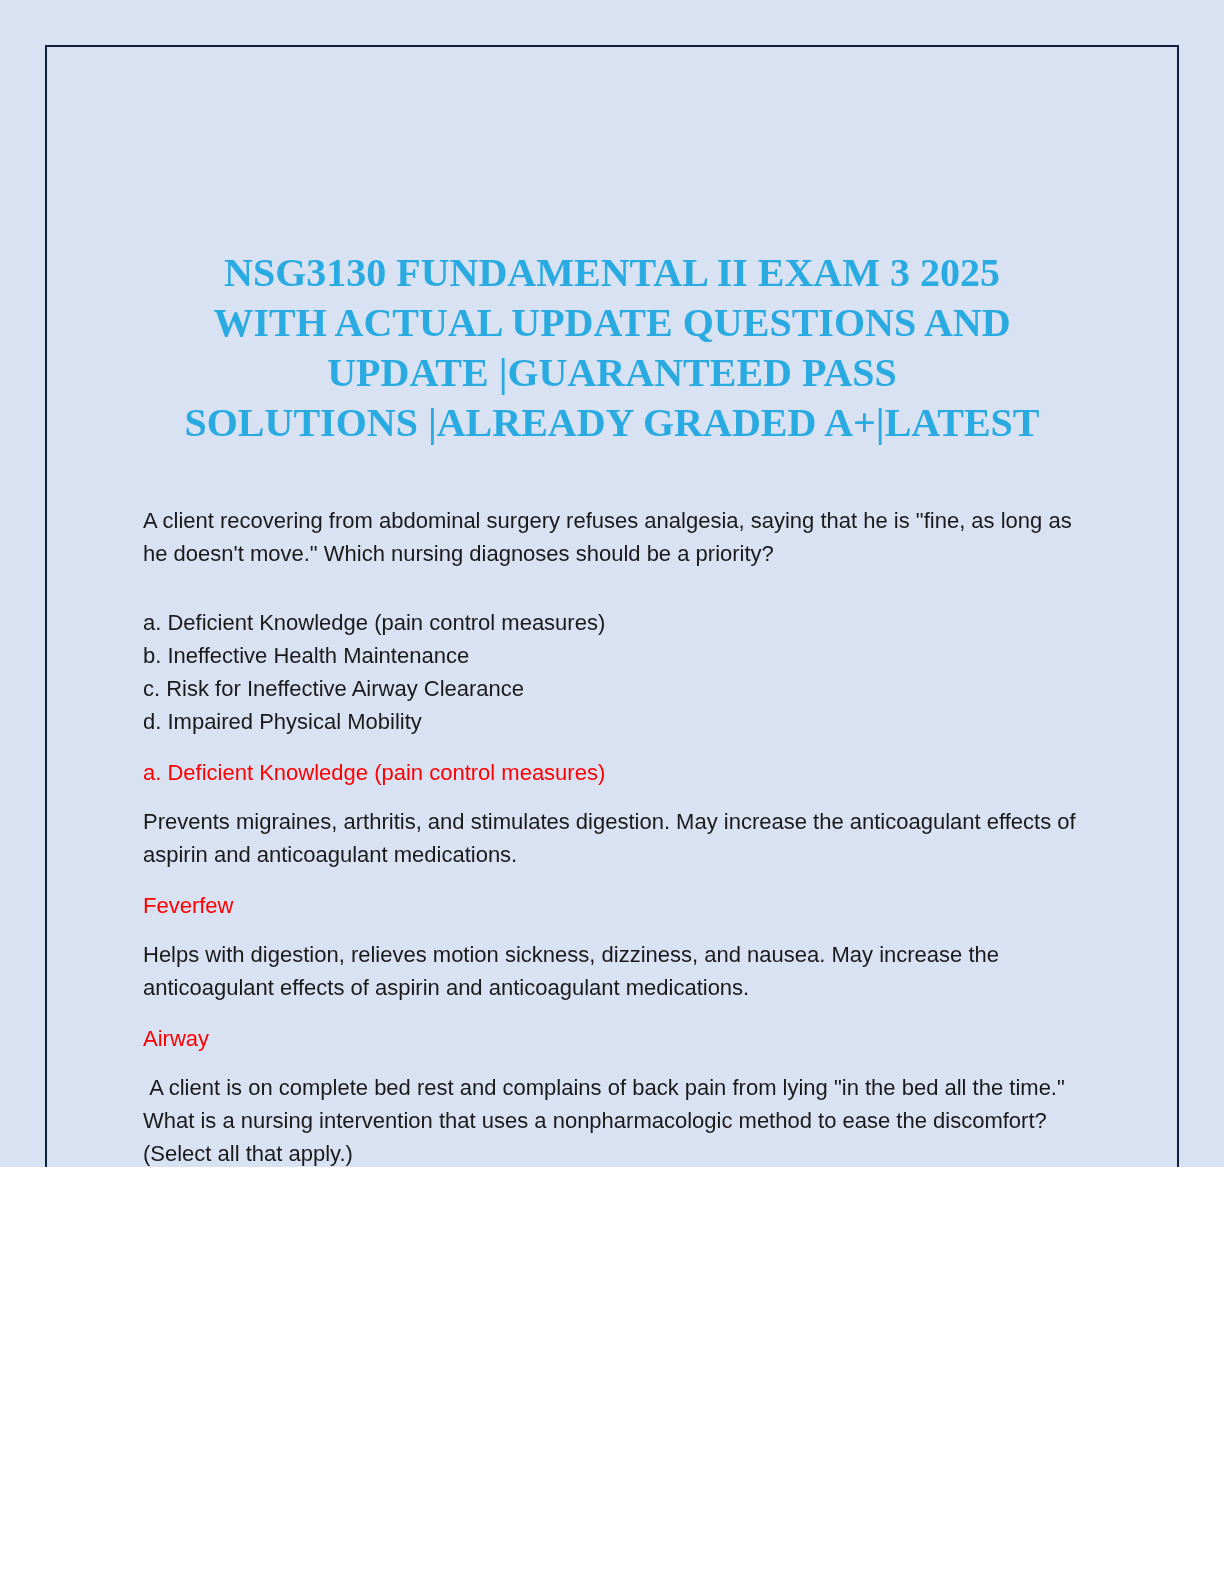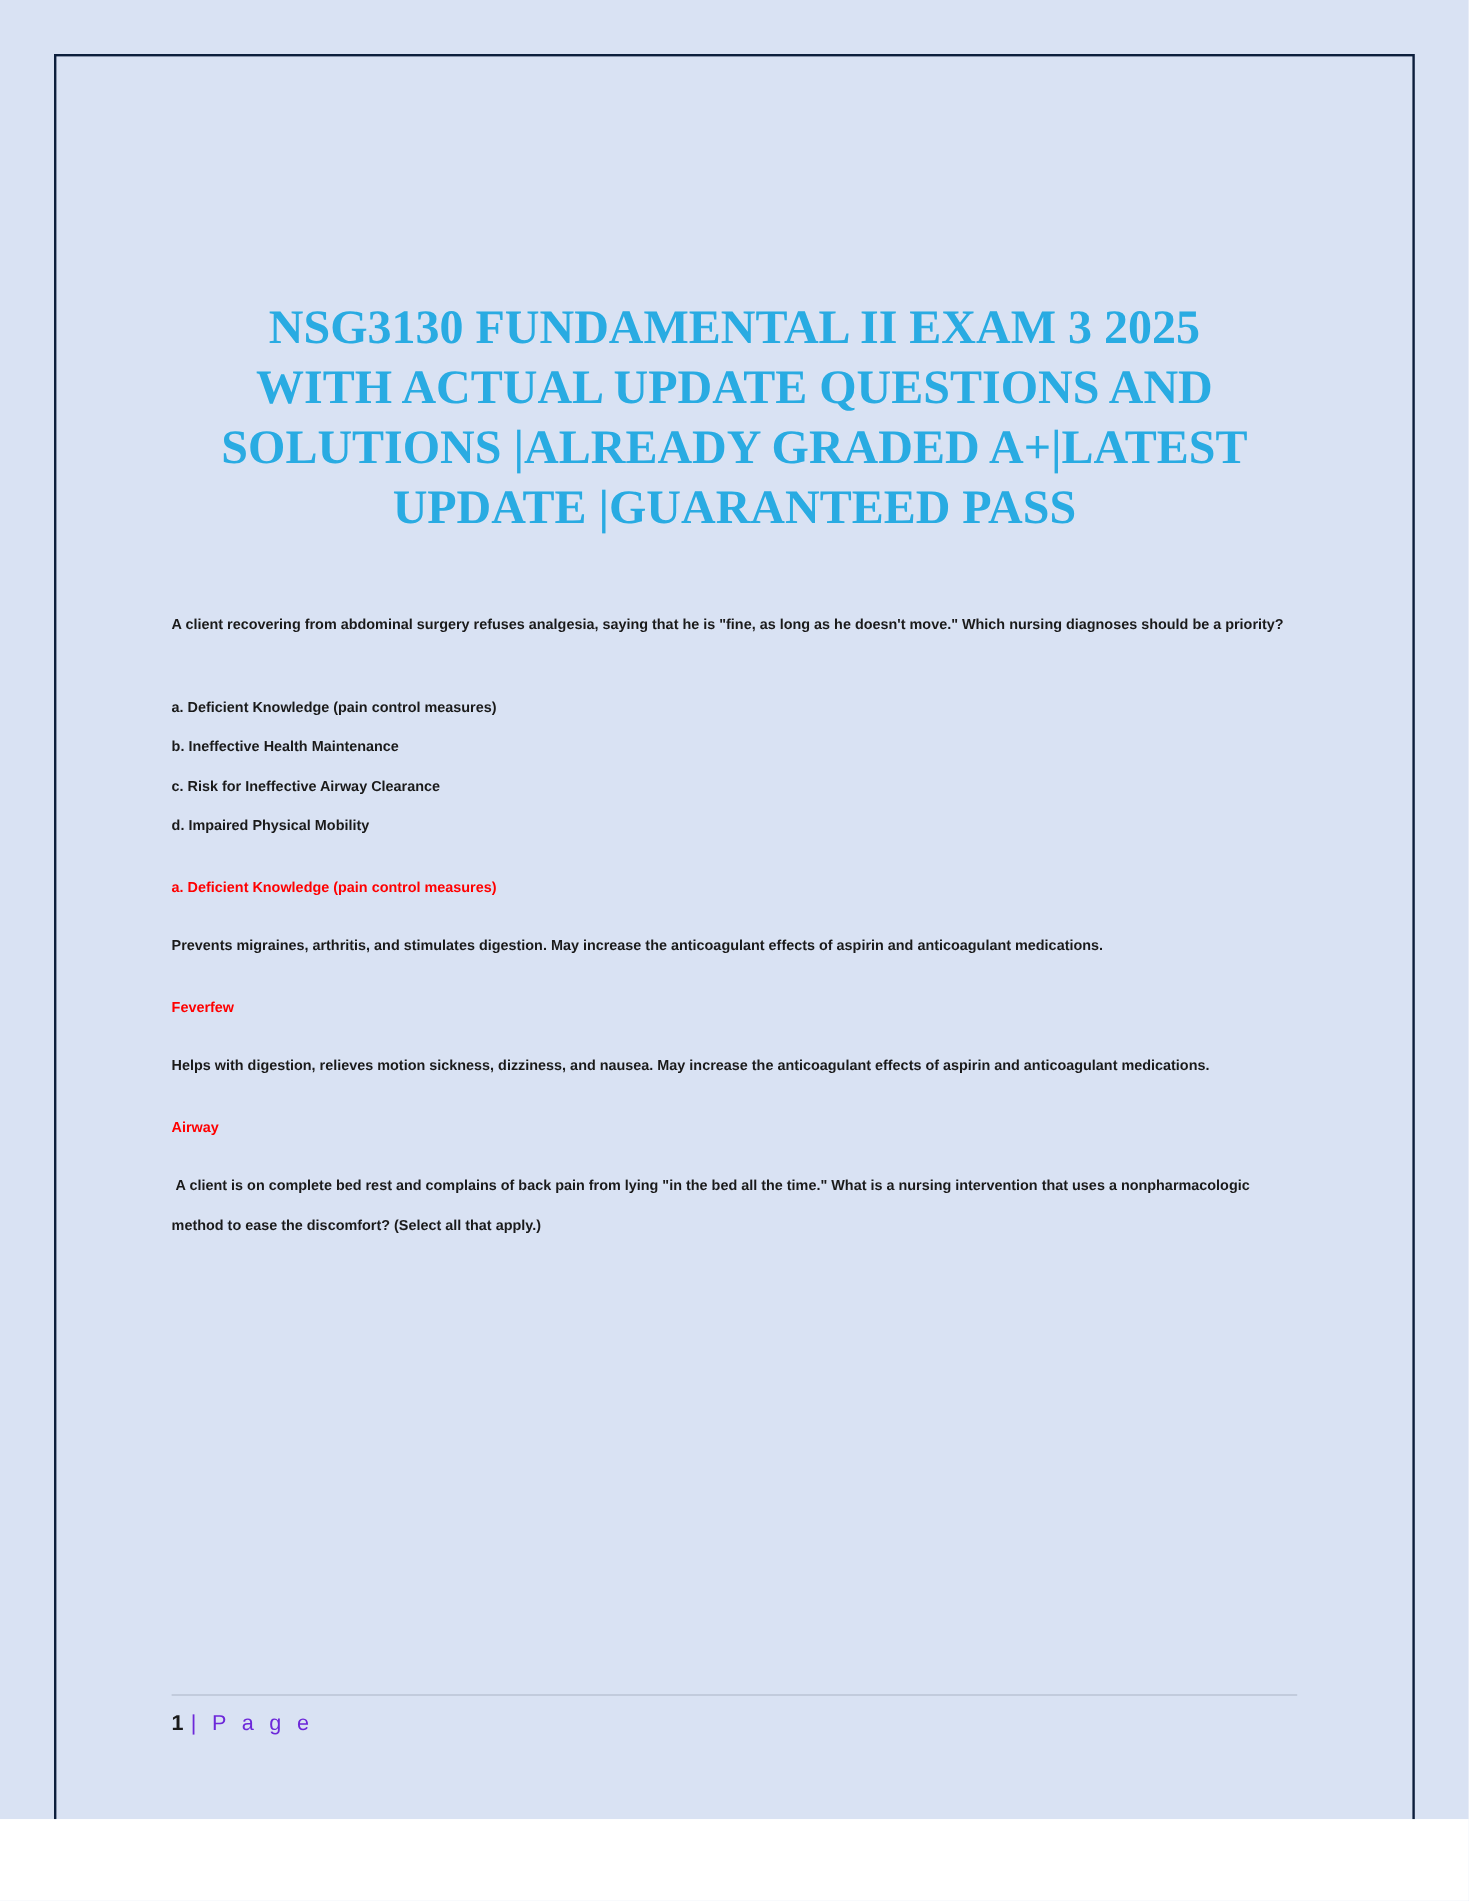--- a/index.html
+++ b/index.html
@@ -1,20 +1,20 @@
 <!DOCTYPE html>
 <html><head>
 <meta charset="utf-8">
 <style>
   * { margin:0; padding:0; box-sizing:border-box; }
   html,body { background:#ffffff; }
   .page {
     position:relative;
     width:1224px;
-    height:1516px;
+    height:1167px;
     background:#d9e2f3;
     font-family:"Liberation Sans", sans-serif;
     color:#1a1a1a;
     overflow:hidden;
     margin:0 auto;
   }
   .frame {
     position:absolute;
     top:45px; left:45px;
     width:1134px; height:1494px;
@@ -29,21 +29,21 @@
   }
   .title {
     font-family:"Liberation Serif", serif;
     font-weight:bold;
     color:#29abe2;
     font-size:40px;
     line-height:50px;
     text-align:center;
   }
   .title-line { white-space:nowrap; }
-  .body-text { font-size:12px; line-height:33px;font-weight:bold; }
+  .body-text { font-size:22px; line-height:33px; }
   .para { white-space:pre-wrap; }
   .mt-para { margin-top:16px; }
   .mt-block { margin-top:18px; }
   .mt-gap { margin-top:36px; }
   .mt-first { margin-top:56px; }
   .mt-list { margin-top:40px; }
   .red { color:#ff0000; }
   .option { line-height:33px; }
   .footer {
     position:absolute;
@@ -61,22 +61,22 @@
 <body>
 
 <div class="page">
   <div class="frame"></div>
 
   <div class="content">
 
     <div class="title">
       <div class="title-line">NSG3130 FUNDAMENTAL II EXAM 3 2025</div>
       <div class="title-line">WITH ACTUAL UPDATE QUESTIONS AND</div>
+      <div class="title-line">UPDATE |GUARANTEED PASS</div>
       <div class="title-line">SOLUTIONS |ALREADY GRADED A+|LATEST</div>
-      <div class="title-line">UPDATE |GUARANTEED PASS</div>
     </div>
 
     <div class="body-text">
 
       <p class="para mt-first">A client recovering from abdominal surgery refuses analgesia, saying that he is "fine, as long as he doesn't move." Which nursing diagnoses should be a priority?</p>
 
       <div class="mt-gap">
         <div class="option">a. Deficient Knowledge (pain control measures)</div>
         <div class="option">b. Ineffective Health Maintenance</div>
         <div class="option">c. Risk for Ineffective Airway Clearance</div>

